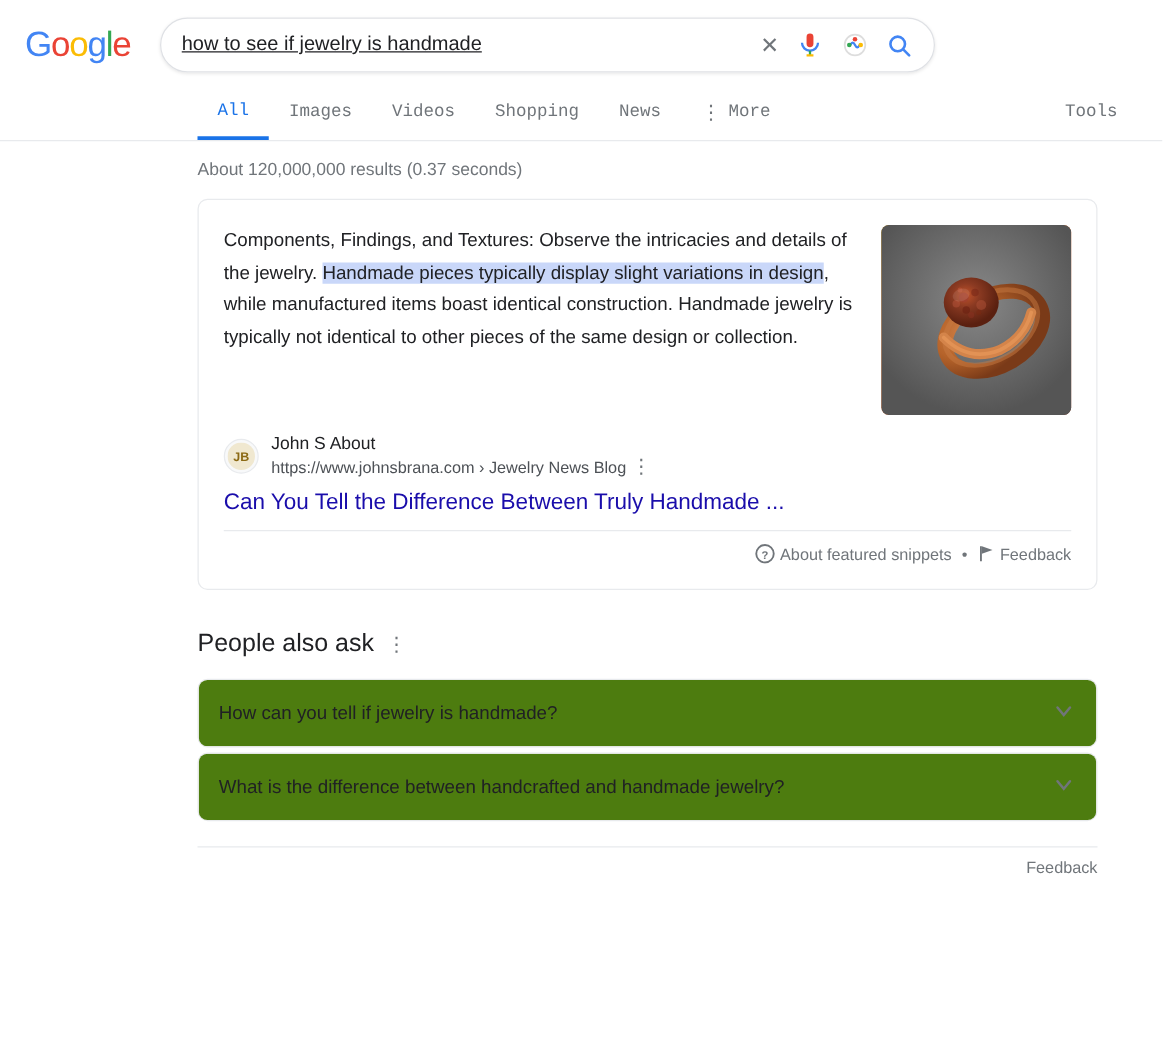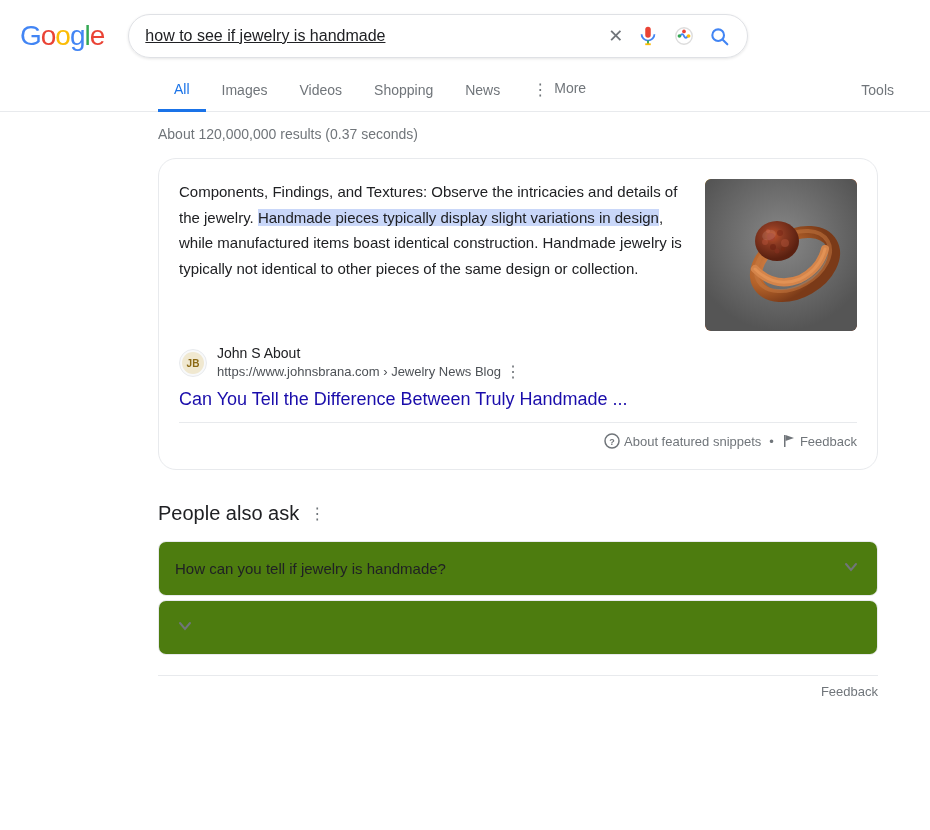--- a/index.html
+++ b/index.html
@@ -95,23 +95,24 @@
       border-bottom: 1px solid #e8eaed;
       margin-top: 10px;
     }
     .nav-tab {
       padding: 12px 16px;
       font-size: 14px;
       color: #70757a;
       cursor: pointer;
       text-decoration: none;
       display: flex;
-      align-items: flex-start;
+      align-items: center;
       gap: 6px;
       position: relative;
+      font-family: Liberation Mono, monospace;
     }
     .nav-tab.active {
       color: #1a73e8;
       border-bottom: 3px solid #1a73e8;
       margin-bottom: -1px;
       font-weight: 500;
     }
     .tools-tab {
       margin-left: auto;
       margin-right: 20px;
@@ -124,21 +125,21 @@
 
     .results-count {
       font-size: 14px;
       color: #70757a;
       padding: 14px 16px 16px 0;
     }
 
     
     .featured-snippet {
       border: 1px solid #e8eaed;
-      border-radius: 18px;
+      border-radius: 8px;
       padding: 20px;
       max-width: 720px;
       margin-bottom: 16px;
     }
 
     .snippet-content {
       display: flex;
       gap: 20px;
     }
 
@@ -474,20 +475,21 @@
               <polyline points="5,8 10,14 15,8" fill="none" stroke="#70757a" stroke-width="2" stroke-linecap="round"></polyline>
             </svg>
         </span>
       </div>
     </div>
 
 
 
     <div class="paa-item">
       <div class="paa-question">
+        <span>What is the difference between handcrafted and handmade jewelry?</span>
         <span class="chevron-icon">
           <svg width="20" height="20" viewBox="0 0 20 20">
               <polyline points="5,8 10,14 15,8" fill="none" stroke="#70757a" stroke-width="2" stroke-linecap="round"></polyline>
             </svg>
         </span>
       </div>
     </div>
   </div>
 
   <div class="bottom-feedback">Feedback</div>

